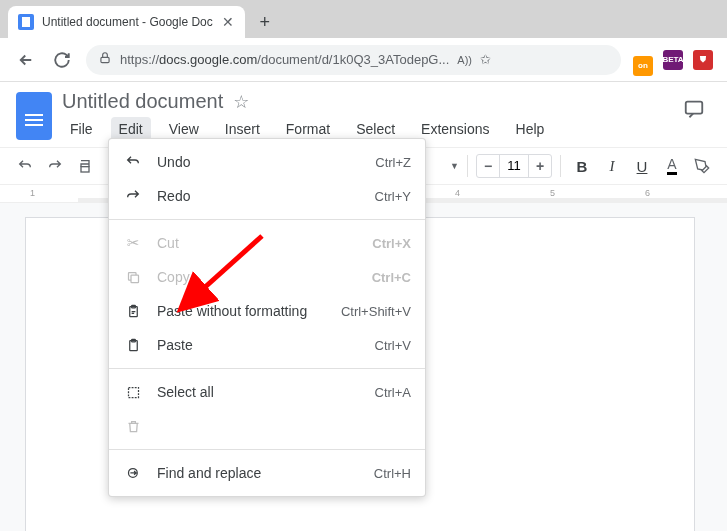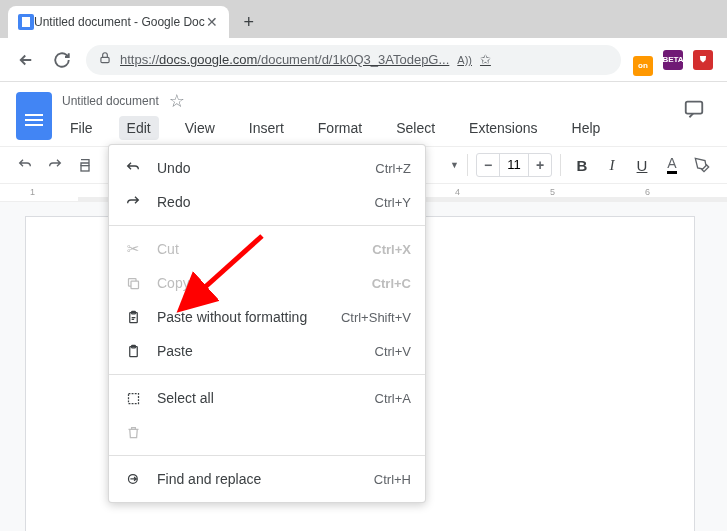--- a/index.html
+++ b/index.html
@@ -1,45 +1,45 @@
 <!DOCTYPE html>
 <html><head>
   <meta charset="utf-8">
   <style>
     * { box-sizing: border-box; margin: 0; padding: 0; font-family: Arial, sans-serif; }
     body { width: 727px; height: 531px; background: #fff; overflow: hidden; position: relative; }
     
     .browser-chrome { background: #e8e8e8; }
     .tab-bar { display: flex; align-items: flex-end; height: 38px; padding-left: 8px; background: #d4d4d4; }
-    .tab { display: flex; align-items: center; background: #fff; height: 32px; padding: 0 10px; border-radius: 8px 8px 0 0; min-width: 220px; }
+    .tab { display: flex; align-items: center; background: #fff; height: 32px; padding: 0 10px; border-radius: 8px 8px 0 0; min-width: 220px; gap: 8px; }
     .tab-favicon { width: 16px; height: 16px; background: #4285f4; border-radius: 2px; display: flex; align-items: center; justify-content: center; }
     .tab-favicon::before { content: ''; display: block; width: 8px; height: 10px; background: #fff; }
     .tab-title { font-size: 12px; color: #3c4043; flex: 1; white-space: nowrap; overflow: hidden; }
     .tab-close { width: 14px; height: 14px; display: flex; align-items: center; justify-content: center; color: #5f6368; font-size: 14px; cursor: pointer; }
     .new-tab { width: 28px; height: 28px; display: flex; align-items: center; justify-content: center; color: #3c4043; font-size: 18px; margin-left: 6px; margin-bottom: 2px; cursor: pointer; }
     
     .nav-bar { display: flex; align-items: center; height: 44px; padding: 0 14px; background: #fff; border-bottom: 1px solid #e0e0e0; gap: 12px; }
     .nav-btn { width: 24px; height: 24px; display: flex; align-items: center; justify-content: center; color: #5f6368; cursor: pointer; }
-    .url-bar { flex: 1; display: flex; align-items: center; height: 30px; background: #f1f3f4; border-radius: 15px; padding: 0 12px; gap: 8px; font-size: 13px; color: #3c4043; text-decoration: underline; }
+    .url-bar { flex: 1; display: flex; align-items: center; height: 30px; background: #f1f3f4; border-radius: 15px; padding: 0 12px; gap: 8px; font-size: 13px; color: #3c4043; }
     .url-main { color: #5f6368; }
     .url-main .host { color: #3c4043; }
     .addr-icons { display: flex; gap: 10px; align-items: center; }
     .ext-icon { width: 20px; height: 20px; display: flex; align-items: center; justify-content: center; border-radius: 3px; font-size: 8px; font-weight: bold; color: #fff; }
     .ext-orange { background: #ff9800; margin-top: 12px; }
     .ext-teal { background: #701a75; }
     .ext-red { background: #d32f2f; }
     
     .docs-header { display: flex; align-items: flex-start; padding: 8px 16px 0; gap: 10px; }
     .docs-logo { width: 36px; height: 48px; background: #4285f4; border-radius: 4px; display: flex; align-items: center; justify-content: center; margin-top: 2px; position: relative; }
     .docs-logo::before { content: ''; position: absolute; width: 18px; height: 2px; background: #fff; top: 22px; box-shadow: 0 5px 0 #fff, 0 10px 0 #fff; }
     .docs-title-area { flex: 1; }
     .docs-title-row { display: flex; align-items: center; gap: 10px; }
-    .docs-title { font-size: 12px; color: #5f6368; }
+    .docs-title { font-size: 20px; color: #5f6368; }
     .star-icon { color: #80868b; font-size: 18px; cursor: pointer; }
-    .menus { display: flex; gap: 18px; margin-top: 4px; }
+    .menus { display: flex; gap: 10px; margin-top: 4px; }
     .menu-item { padding: 4px 8px; font-size: 14px; color: #3c4043; cursor: pointer; border-radius: 4px; }
     .menu-item.active { background: #e8eaed; }
     .comments-icon { color: #5f6368; font-size: 20px; margin-top: 8px; margin-right: 6px; cursor: pointer; }
     
     .toolbar { display: flex; align-items: center; height: 38px; padding: 0 12px; border-top: 1px solid #eee; border-bottom: 1px solid #eee; gap: 4px; margin-top: 6px; }
     .tool-btn { width: 26px; height: 26px; display: flex; align-items: center; justify-content: center; color: #5f6368; cursor: pointer; font-size: 14px; border-radius: 3px; }
     .toolbar-sep { width: 1px; height: 22px; background: #e0e0e0; margin: 0 4px; }
     .font-size-group { display: flex; align-items: center; border: 1px solid #dadce0; border-radius: 3px; height: 24px; }
     .font-size-group .step { width: 22px; text-align: center; color: #5f6368; cursor: pointer; font-size: 14px; font-weight: bold; }
     .font-size-group .val { width: 30px; text-align: center; font-size: 13px; border-left: 1px solid #dadce0; border-right: 1px solid #dadce0; height: 100%; line-height: 22px; }
@@ -49,21 +49,21 @@
     .fmt-a { font-size: 14px; color: #5f6368; border-bottom: 3px solid #000; line-height: 14px; padding-bottom: 1px;}
     .dropdown-arrow { font-size: 9px; color: #5f6368; margin-left: 2px; }
     
     .ruler { height: 18px; background: #fff; position: relative; font-size: 9px; color: #9e9e9e; border-bottom: 1px solid #eee; }
     .ruler-blue { position: absolute; left: 78px; right: 0; top: 0; height: 18px; background: linear-gradient(to bottom, #fff, #fff 70%, #eee 70%, #eee); }
     .ruler-tick { position: absolute; top: 3px; }
     
     .canvas-area { position: relative; height: 380px; background: #f8f9fa; padding: 14px 0 0 20px; }
     .page { width: 670px; height: 360px; background: #fff; border: 1px solid #dadce0; margin-left: 5px; }
     
-    .dropdown-menu { position: absolute; left: 108px; top: 144px; width: 318px; background: #fff; border: 1px solid rgba(0,0,0,0.15); border-radius: 4px; box-shadow: 0 2px 10px rgba(0,0,0,0.2); padding: 6px 0; z-index: 100; }
+    .dropdown-menu { position: absolute; left: 108px; top: 138px; width: 318px; background: #fff; border: 1px solid rgba(0,0,0,0.15); border-radius: 4px; box-shadow: 0 2px 10px rgba(0,0,0,0.2); padding: 6px 0; z-index: 100; }
     .menu-row { display: flex; align-items: center; height: 34px; padding: 0 14px; font-size: 14px; color: #3c4043; cursor: pointer; }
     .menu-row.disabled { color: #bdbdbd; cursor: default; }
     .menu-row.disabled .menu-shortcut { color: #bdbdbd; font-weight: bold; }
     .menu-row .row-icon { width: 20px; margin-right: 14px; display: flex; align-items: center; justify-content: center; color: inherit; font-size: 15px; }
     .menu-row .row-label { flex: 1; }
     .menu-shortcut { color: #5f6368; font-size: 13px; }
     .menu-divider { height: 1px; background: #e0e0e0; margin: 6px 0; }
     
     .arrow-annotation { position: absolute; left: 170px; top: 230px; z-index: 200; pointer-events: none; }
   </style>

